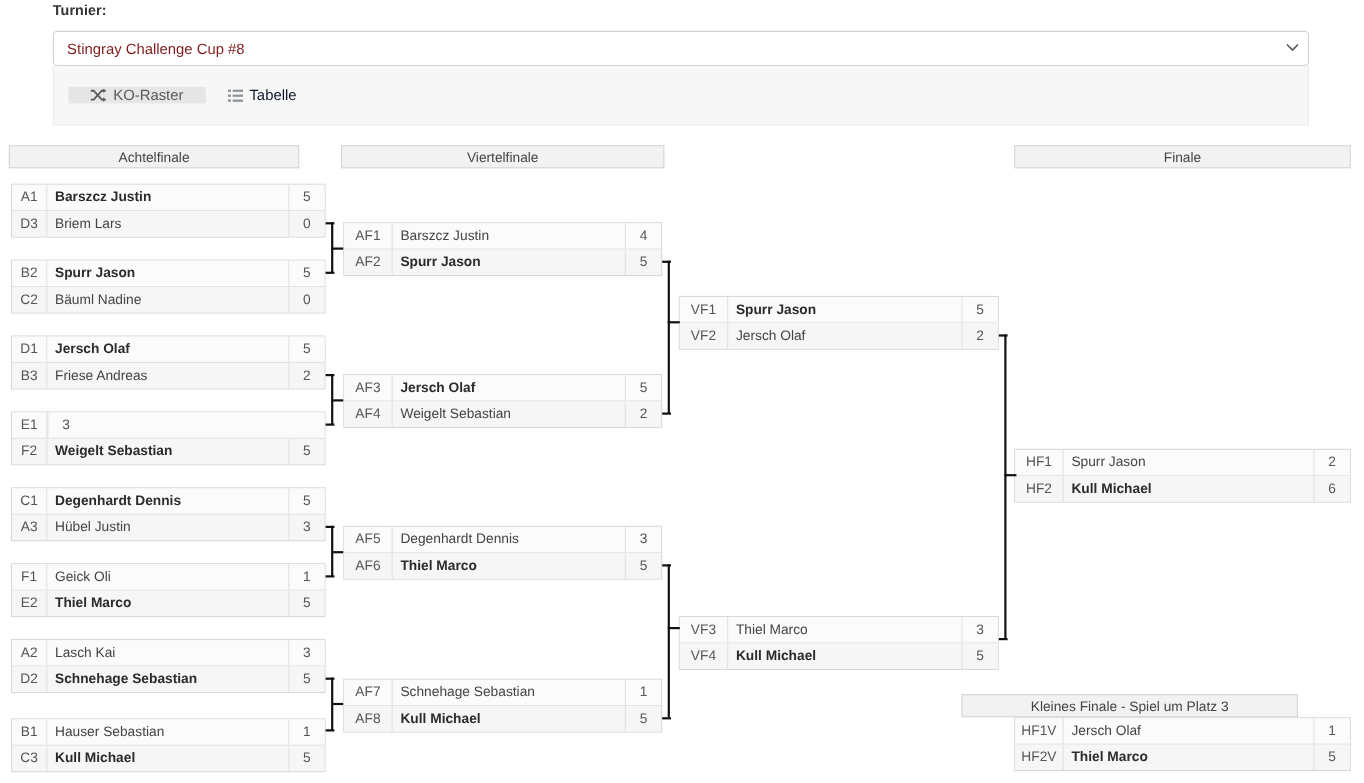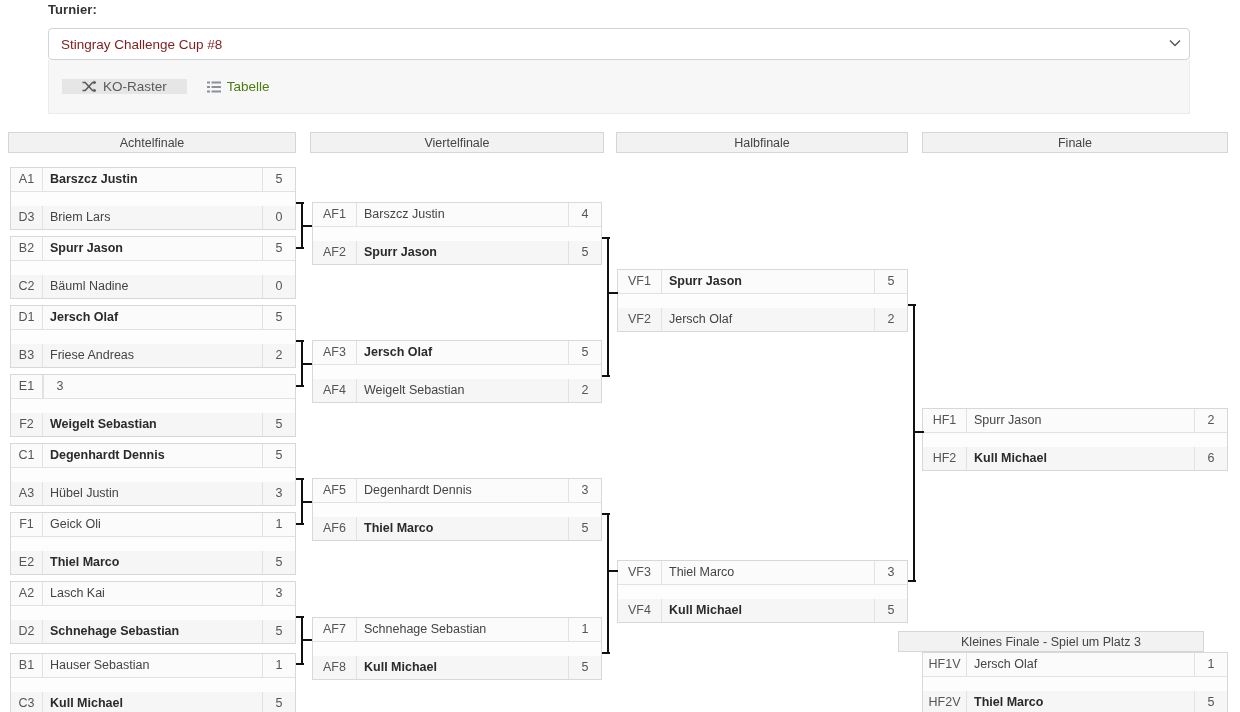--- a/index.html
+++ b/index.html
@@ -40,21 +40,21 @@
   .tabbar {
     position: absolute; left: 48px; top: 60px;
     width: 1142px; height: 54px;
     background: #f7f7f7;
     border: 1px solid #e9ecef; border-top: none;
   }
   .tabs { display: flex; height: 100%; align-items: center; padding-left: 13px; }
   .tab {
     display: flex; align-items: center; gap: 6px;
     padding: 0 20px;
-    font-size: 13.5px; color: #4d7c0f;
+    font-size: 13.5px; color: #0f172a;
     cursor: pointer;
     background: transparent;
   }
   .tab.active { background: #e6e6e6; color: #5a5a5a; }
   .tab .ticon { display: inline-flex; align-items: center; }
 
   
   .round-header {
     position: absolute;
     height: 21px;
@@ -72,21 +72,21 @@
   }
   .match .row {
     display: flex;
     height: 23.5px;
     align-items: stretch;
     border-bottom: 1px solid #e2e2e2;
     background: #fbfbfb;
   }
   .match .row:last-child { border-bottom: none; background: #f7f7f7; }
   .match .row.r0 { background: #fbfbfb; }
-  .match .row.r1 { background: #f6f6f6; margin-top: 14px; }
+  .match .row.r1 { background: #f6f6f6; }
 
   .seed {
     width: 32px; min-width: 32px;
     border-right: 1px solid #e2e2e2;
     display: flex; align-items: center; justify-content: center;
     font-size: 12.5px; color: #555;
   }
   .seed.wide { width: 44px; min-width: 44px; }
   .pname {
     flex: 1 1 auto;
@@ -157,23 +157,22 @@
             <rect x="4.5" y="5" width="9.5" height="2" fill="#8a9199"></rect>
             <rect x="0" y="9.5" width="3" height="2" fill="#8a9199"></rect>
             <rect x="4.5" y="9.5" width="9.5" height="2" fill="#8a9199"></rect>
           </svg>
         </span>
         <span>Tabelle</span>
       </div>
     </div>
   </div>
 
-  <div class="round-header" style="left:8px;  top:132px; width:288px;">Achtelfinale</div>
+  <div class="round-header" style="left:8px;  top:132px; width:264px;">Achtelfinale</div>
   <div class="round-header" style="left:310px;top:132px; width:294px;">Viertelfinale</div>
-  <div class="round-header" style="left:616px;top:132px; width:292px;">Halbfinale</div>
   <div class="round-header" style="left:922px;top:132px; width:306px;">Finale</div>
 
   <div class="match" style="left:10px; top:167px;">
     <div class="row r0">
       <span class="seed">A1</span>
       <span class="pname win">Barszcz Justin</span>
       <span class="score">5</span>
     </div>
     <div class="row r1">
       <span class="seed">D3</span>
@@ -356,21 +355,21 @@
       <span class="pname">Spurr Jason</span>
       <span class="score">2</span>
     </div>
     <div class="row r1">
       <span class="seed wide">HF2</span>
       <span class="pname win">Kull Michael</span>
       <span class="score">6</span>
     </div>
   </div>
 
-  <div class="tp-title" style="left:898px; top:631px;">Kleines Finale - Spiel um Platz 3</div>
+  <div class="tp-title" style="left:874px; top:631px;">Kleines Finale - Spiel um Platz 3</div>
   <div class="match" style="left:922px; top:652px; width:306px;">
     <div class="row r0">
       <span class="seed wide">HF1V</span>
       <span class="pname">Jersch Olaf</span>
       <span class="score">1</span>
     </div>
     <div class="row r1">
       <span class="seed wide">HF2V</span>
       <span class="pname win">Thiel Marco</span>
       <span class="score">5</span>

